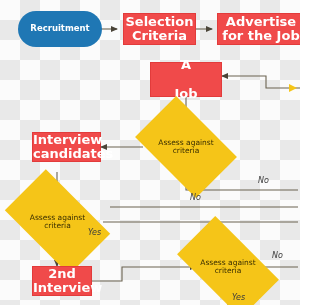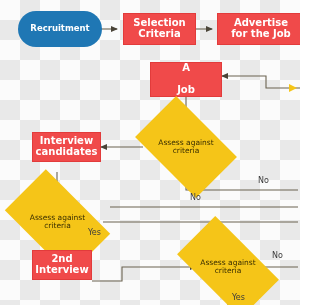--- a/index.html
+++ b/index.html
@@ -34,21 +34,21 @@
   .node .lbl{width:100%;white-space:nowrap;}
 
   .n-start{
     background:#1f77b4;
     border-radius:22px;
     font-size:8.5px;
   }
   .n-proc{
     background:#f04a4a;
     border:1px solid #e23b3b;
-    font-size:10px;
+    font-size:13px;
   }
   .n-proc.overflow .lbl{overflow:visible;}
 
   .n-dec{
     position:absolute;
     color:#3a2f00;
     font-size:7.5px;
     display:flex;align-items:center;justify-content:center;
     text-align:center;
     line-height:1.12;
@@ -58,20 +58,21 @@
     background:#f5c518;
     transform:rotate(45deg);
   }
   .n-dec .lbl{position:relative;z-index:2;white-space:nowrap;text-align:center;}
 
   .edge-label{
     position:absolute;
     font-size:8px;
     color:#3c3c3c;
     white-space:nowrap;
+    font-style:italic;
   }
 </style>
 </head>
 <body>
 
 <div id="canvas">
 
   <svg class="edges" viewBox="0 0 300 305">
     <defs>
       <marker id="ar" markerWidth="7" markerHeight="7" refX="6" refY="3" orient="auto" markerUnits="userSpaceOnUse">
@@ -159,21 +160,21 @@
   </div>
 
   <div class="n-dec" style="left:12px;top:193px;width:91px;height:58px;">
     <div class="diamond"></div>
     <div class="lbl">
       <span>Assess against</span><br>
       <span>criteria</span>
     </div>
   </div>
 
-  <div class="node n-proc" style="left:32px;top:250px;width:60px;height:30px;">
+  <div class="node n-proc" style="left:32px;top:266px;width:60px;height:30px;">
     <div class="lbl">
       <span>2nd</span><br>
       <span>Interview</span>
     </div>
   </div>
 
   <div class="n-dec" style="left:183px;top:240px;width:90px;height:54px;">
     <div class="diamond"></div>
     <div class="lbl">
       <span>Assess against</span><br>

